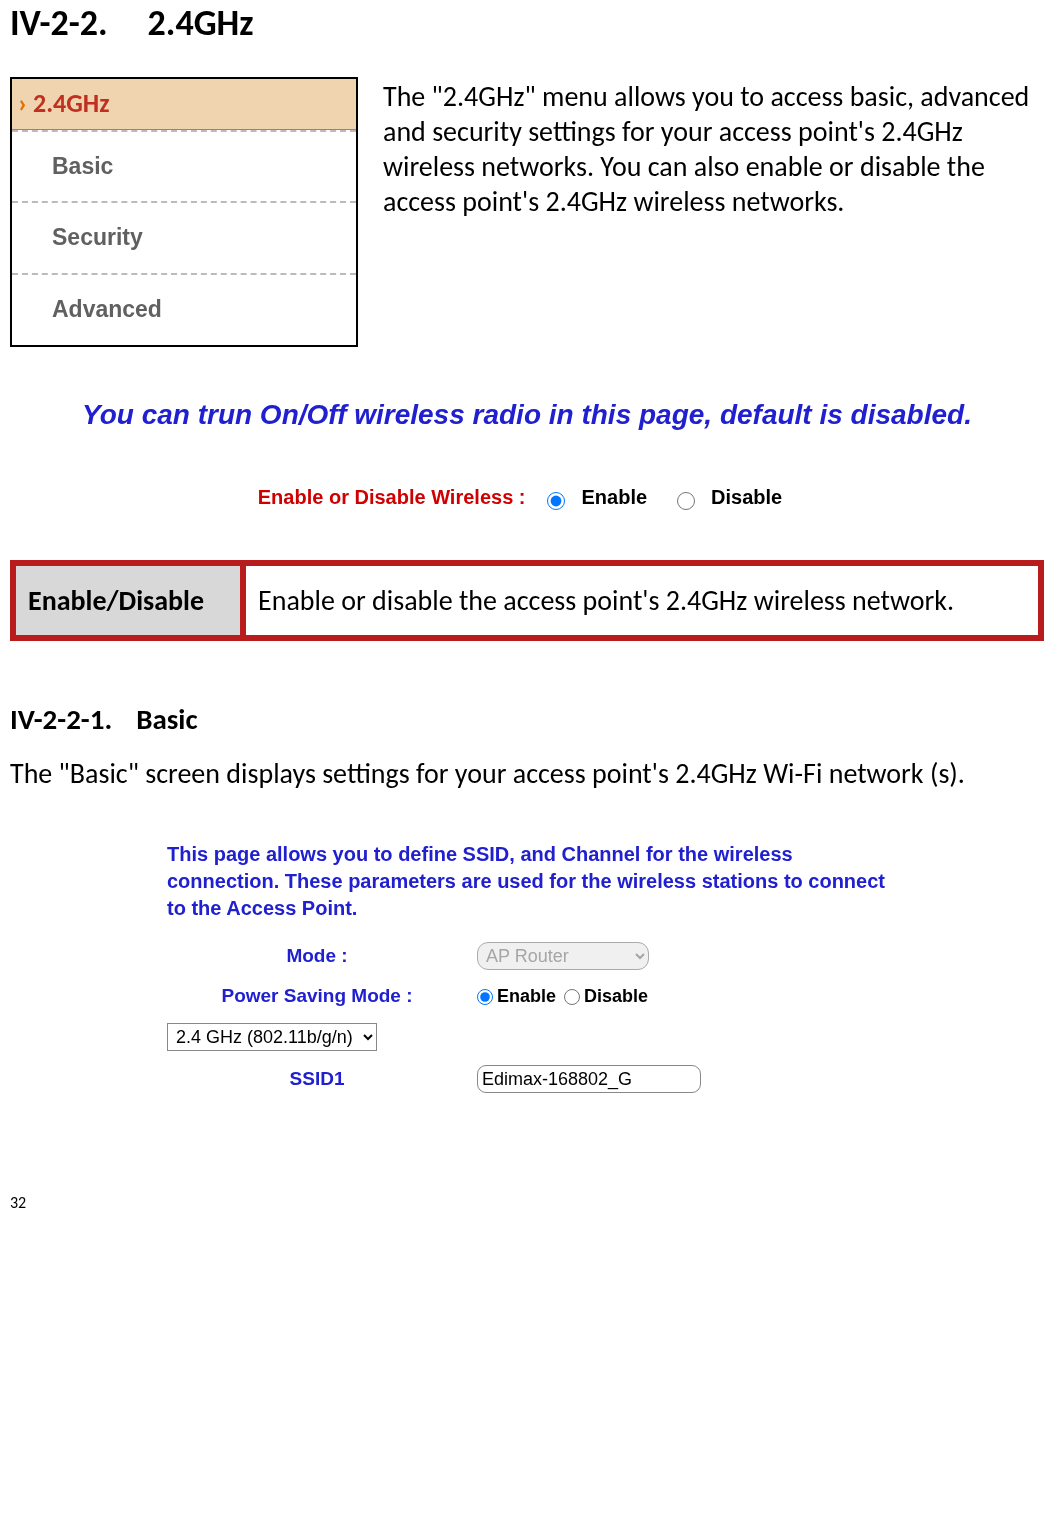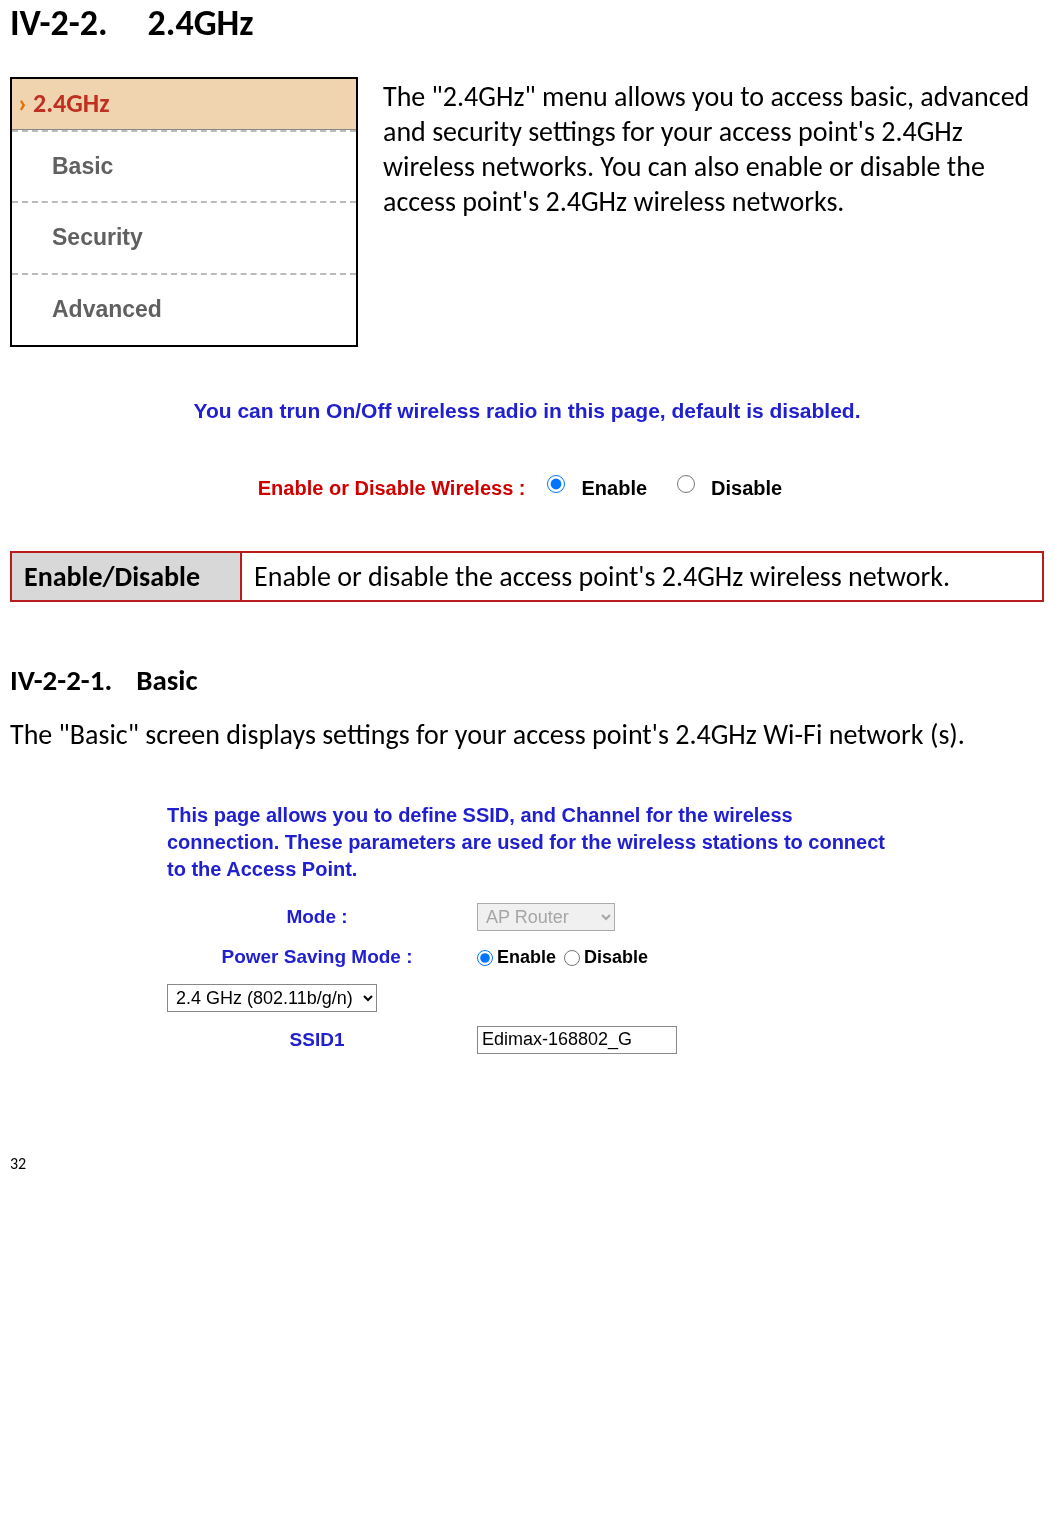--- a/index.html
+++ b/index.html
@@ -62,32 +62,33 @@
       flex: 1;
       font-size: 28px;
       line-height: 1.25;
       padding-top: 2px;
     }
     .hint-row {
       text-align: center;
       color: #2020d0;
       font-family: Arial, sans-serif;
       font-weight: bold;
-      font-size: 21px;
+      font-size: 28px;
       margin: 30px 0 50px 0;
+      font-style: italic;
     }
     .enable-row {
       text-align: center;
       font-family: Arial, sans-serif;
       font-weight: bold;
       font-size: 20px;
       margin-bottom: 50px;
       display: flex;
       justify-content: center;
-      align-items: flex-start;
+      align-items: flex-end;
       gap: 16px;
     }
     .enable-row .red-lbl {
       color: #d00000;
       margin-right: 6px;
     }
     .enable-row input[type="radio"] {
       width: 18px;
       height: 18px;
       vertical-align: middle;
@@ -95,22 +96,22 @@
     .opt-lbl {
       color: #000;
       margin-right: 14px;
     }
     .table1 {
       border-collapse: collapse;
       width: 100%;
       margin-bottom: 60px;
     }
     .table1 td {
-      border: 2px solid #b91c1c;
-      padding: 6px 12px;
+      border: 6px solid #b91c1c;
+      padding: 17px 12px;
       font-size: 28px;
       vertical-align: top;
       line-height: 1.25;
     }
     .table1 .th-cell {
       background: #d8d8d8;
       font-weight: bold;
       width: 230px;
     }
     .sub-heading {
@@ -226,21 +227,21 @@
   <span class="num2">IV-2-2-1.</span><span>Basic</span>
 </div>
 
 <div class="body-text">The "Basic" screen displays settings for your access point's 2.4GHz Wi-Fi network (s).</div>
 
 <div class="form-area">
   <div class="form-intro">This page allows you to define SSID, and Channel for the wireless connection. These parameters are used for the wireless stations to connect to the Access Point.</div>
 
   <div class="form-row">
     <div class="form-lbl">Mode :</div>
-    <select class="form-ctrl disabled" disabled="" style="width:138px;">
+    <select class="form-ctrl disabled" disabled="" style="width:172px;border-radius:11px;">
       <option>AP Router</option>
     </select>
   </div>
 
   <div class="form-row">
     <div class="form-lbl">Power Saving Mode :</div>
     <div class="radio-group">
       <input type="radio" checked="" style="">
       <span>Enable</span>
       <input type="radio" style="margin-left: 4px;">
@@ -250,18 +251,18 @@
 
   <div class="form-row">
     <select class="form-ctrl" style="width:210px;">
       <option>2.4 GHz (802.11b/g/n)</option>
     </select>
   </div>
 
 
   <div class="form-row">
     <div class="form-lbl">SSID1</div>
-    <input class="form-ctrl" type="text" style="width: 200px;" value="Edimax-168802_G">
+    <input class="form-ctrl" type="text" style="width: 224px; border-radius: 9px;" value="Edimax-168802_G">
   </div>
 
 </div>
 
 <div class="page-num">32</div>
 
 </body></html>

